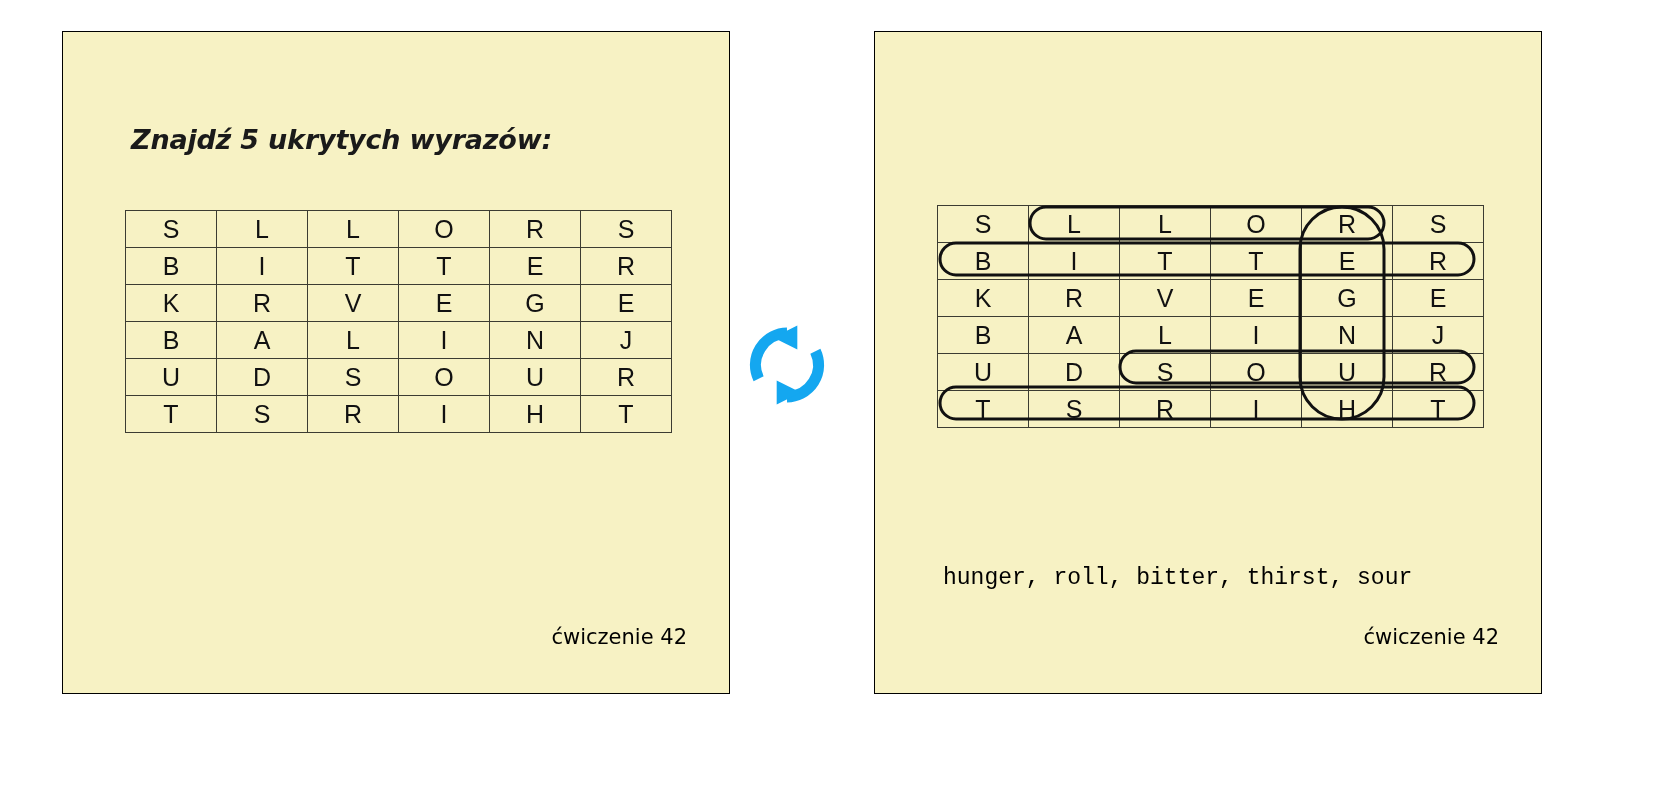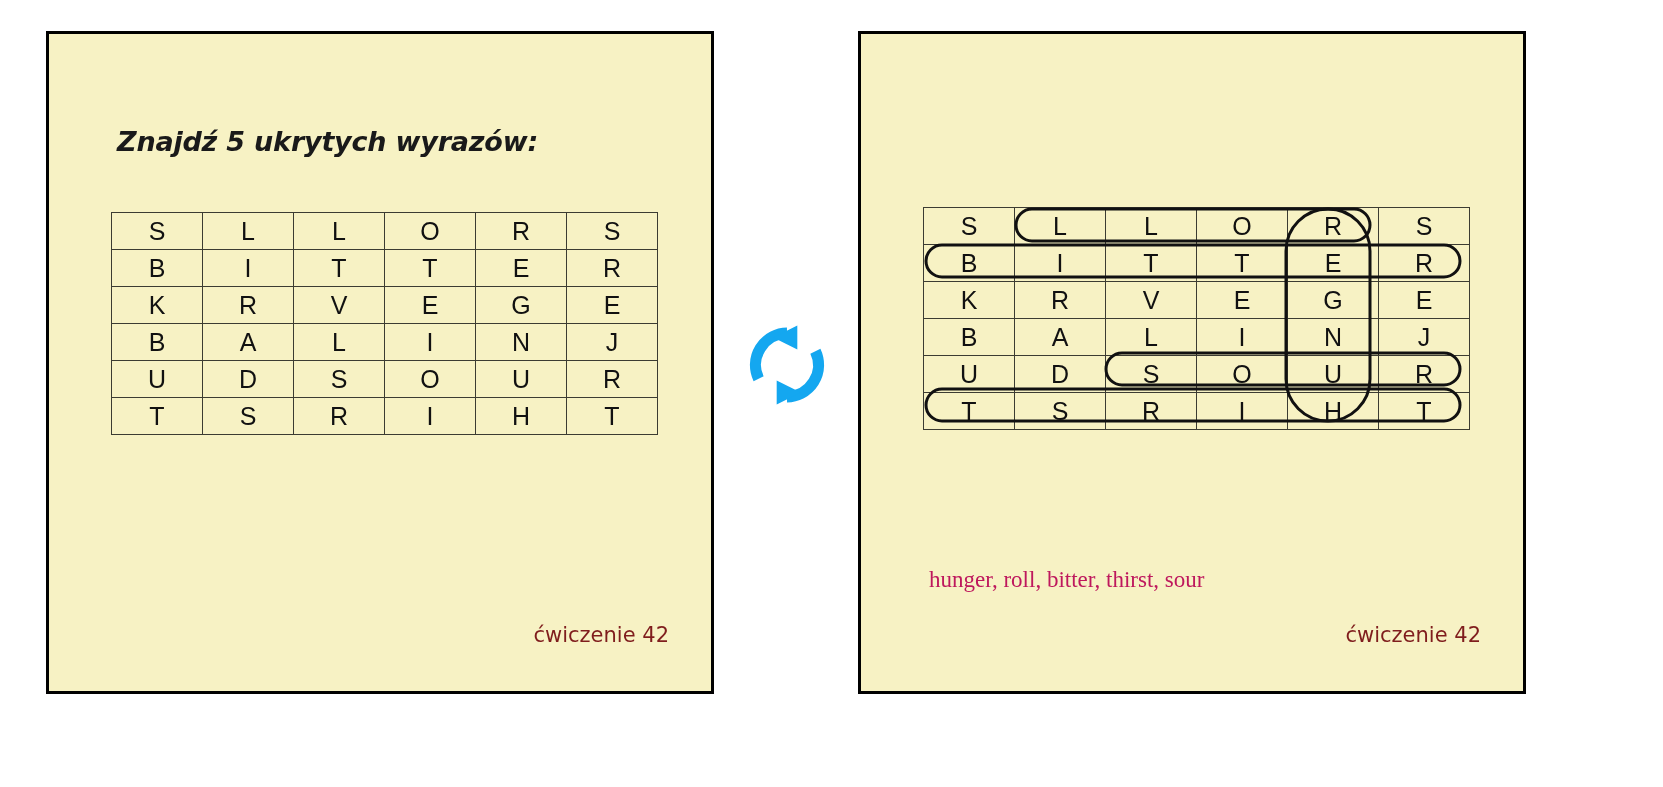--- a/index.html
+++ b/index.html
@@ -11,22 +11,23 @@
     width: 1663px;
     height: 787px;
     position: relative;
     font-family: "DejaVu Sans", sans-serif;
     overflow: hidden;
   }
 
   .card {
     position: absolute;
     background: #f7f2c4;
-    border: 3px solid #000000;
+    border: 1px solid #000000;
     box-sizing: border-box;
+    margin-left: 16px;
   }
   #card-left  { left: 46px;  top: 31px; width: 668px; height: 663px; }
   #card-right { left: 858px; top: 31px; width: 668px; height: 663px; }
 
   .card-title {
     position: absolute;
     left: 68px;
     top: 92px;
     font-family: "DejaVu Sans", sans-serif;
     font-style: italic;
@@ -74,34 +75,34 @@
     top: 0;
     pointer-events: none;
     z-index: 3;
   }
 
   
   .solution-words {
     position: absolute;
     left: 68px;
     top: 533px;
-    font-family: Liberation Serif, serif;
+    font-family: Liberation Mono, monospace;
     font-size: 23px;
-    color: #be185d;
+    color: #000000;
     white-space: nowrap;
   }
 
   
   .footer-note {
     position: absolute;
     right: 42px;
     bottom: 44px;
     font-family: "DejaVu Sans", sans-serif;
     font-size: 21px;
-    color: #7f1d1d;
+    color: #000000;
     white-space: nowrap;
   }
 
   
   #sync-icon {
     position: absolute;
     left: 744px;
     top: 322px;
     width: 86px;
     height: 86px;

